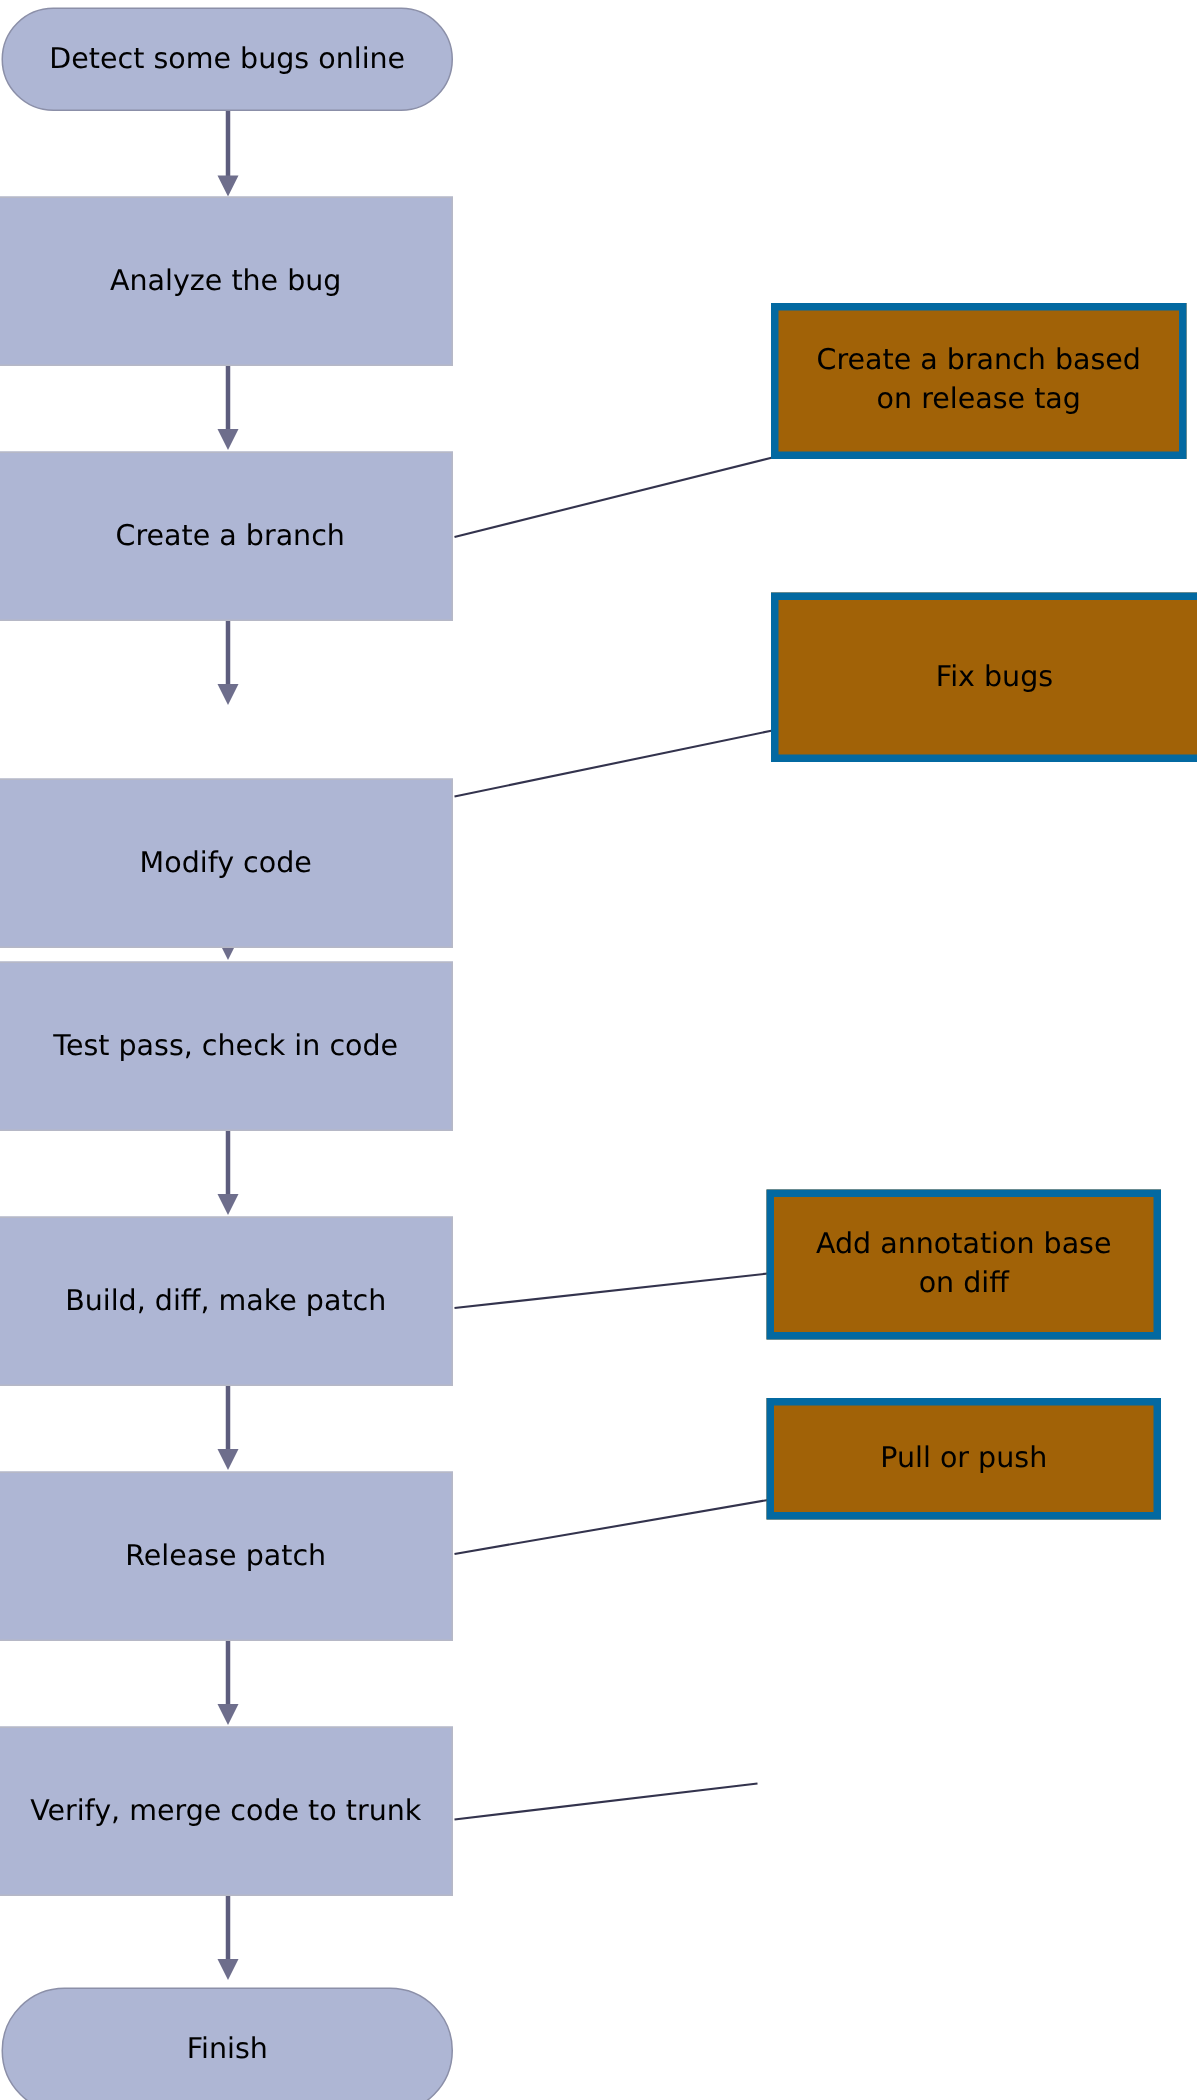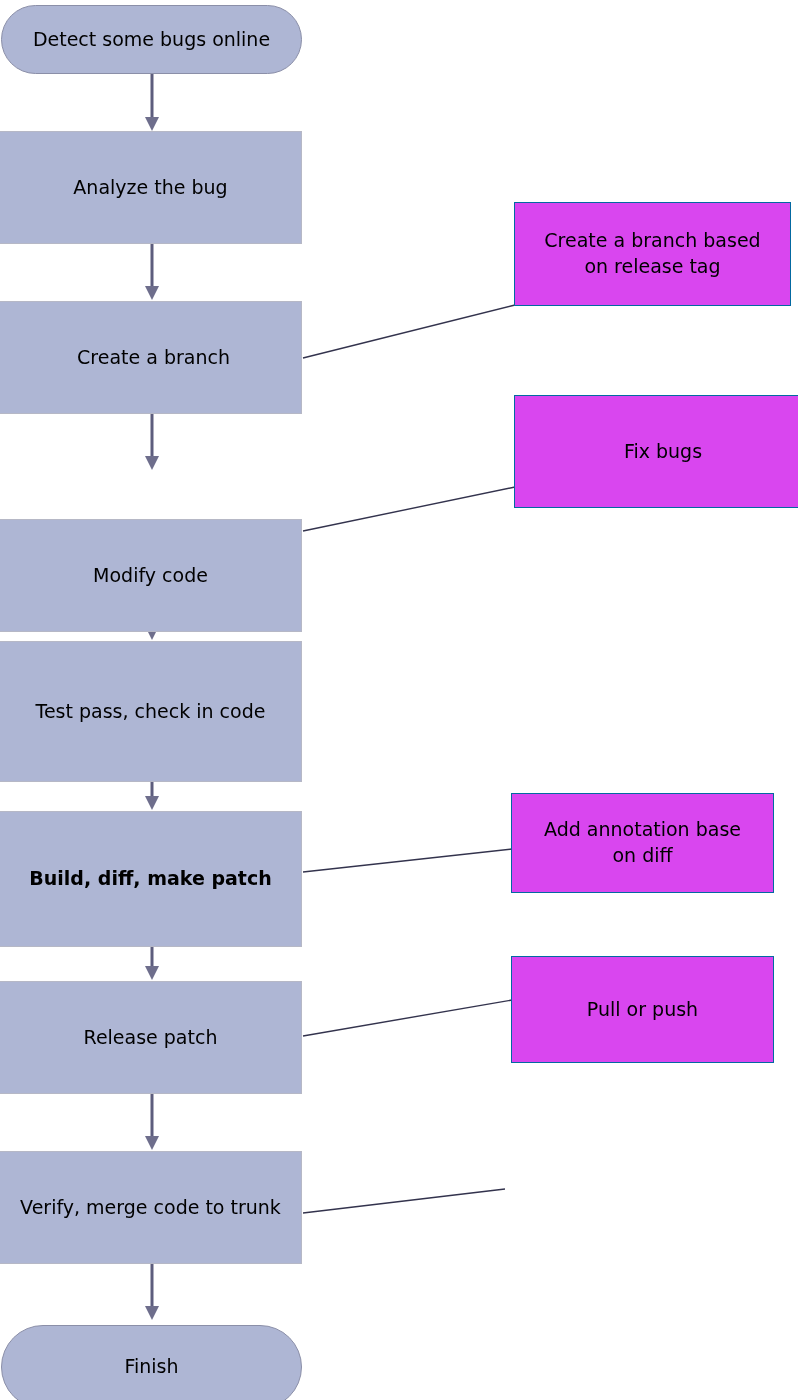--- a/index.html
+++ b/index.html
@@ -34,22 +34,22 @@
   .node.process {
     background: #aeb6d4;
     border: 1px solid #b6b8c6;
   }
   .node.terminal {
     background: #aeb6d4;
     border: 1px solid #8b8fa8;
     border-radius: 999px;
   }
   .node.note {
-    background: #d946ef;
-    border: 1px solid #0369a1;
+    background: #a16207;
+    border: 5px solid #0369a1;
   }
   .node .label {
     display: block;
     white-space: pre-line;
   }
   svg#wires {
     position: absolute;
     left: 0;
     top: 0;
     width: 798px;
@@ -117,25 +117,25 @@
   </div>
 
   <div class="node process" style="left:-1px; top:301px; width:303px; height:113px;padding-left:16px;">
     <span class="label">Create a branch</span>
   </div>
 
   <div class="node process" style="left:-1px; top:471px; width:303px; height:113px;margin-top:48px;">
     <span class="label">Modify code</span>
   </div>
 
-  <div class="node process" style="left:-1px; top:641px; width:303px; height:141px;">
+  <div class="node process" style="left:-1px; top:641px; width:303px; height:113px;">
     <span class="label">Test pass, check in code</span>
   </div>
 
-  <div class="node process" style="left:-1px; top:811px; width:303px; height:136px;font-weight:bold;">
+  <div class="node process" style="left:-1px; top:811px; width:303px; height:113px;">
     <span class="label">Build, diff, make patch</span>
   </div>
 
   <div class="node process" style="left:-1px; top:1151px; width:303px; height:113px;">
     <span class="label">Verify,  merge code to trunk</span>
   </div>
 
   <div class="node process" style="left:-1px; top:981px; width:303px; height:113px;">
     <span class="label">Release patch</span>
   </div>
@@ -151,18 +151,18 @@
 
   <div class="node note" style="left:514px; top:395px; width:298px; height:113px;">
     <span class="label">Fix bugs</span>
   </div>
 
   <div class="node note" style="left:511px; top:793px; width:263px; height:100px;">
     <span class="label">Add annotation base
 on diff</span>
   </div>
 
-  <div class="node note" style="left:511px; top:956px; width:263px; height:107px;">
+  <div class="node note" style="left:511px; top:932px; width:263px; height:81px;">
     <span class="label">Pull or push</span>
   </div>
 
 
 </div>
 
 </body></html>

